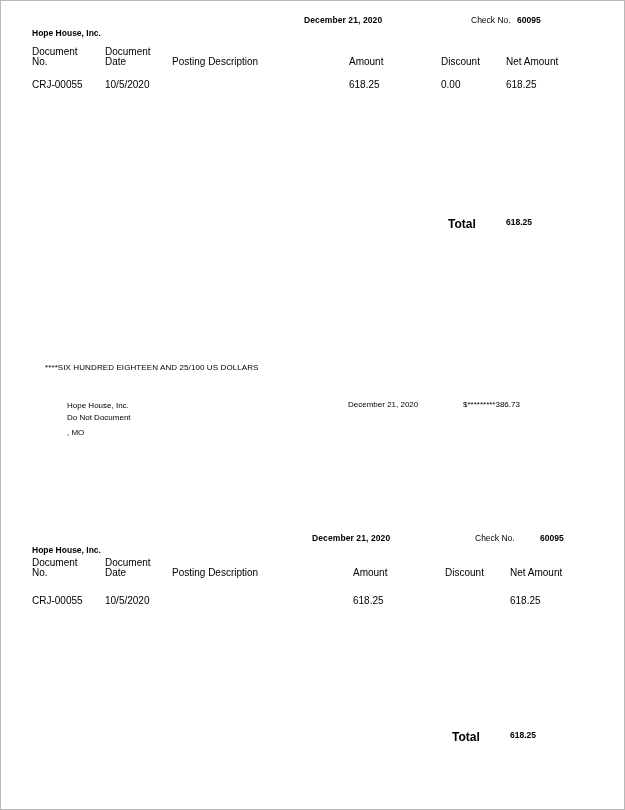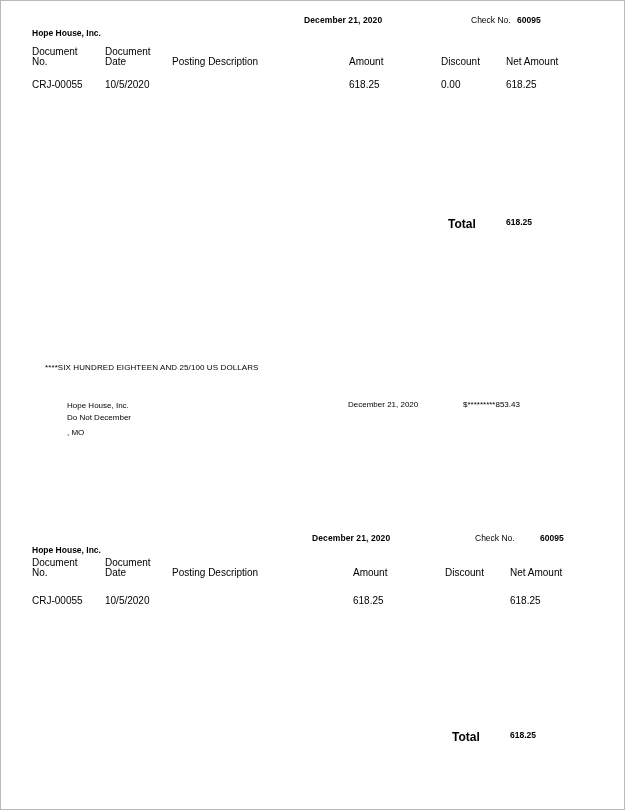--- a/index.html
+++ b/index.html
@@ -116,26 +116,26 @@
     </div>
 
     <div class="abs total-label" style="left:447px; top:216px;">Total</div>
     <div class="abs total-value right" style="left:505px; top:216px; width:81px;">618.25</div>
   </div>
 
   <div>
     <div class="abs amount-words" style="left:44px; top:362px;text-align:center;">****SIX HUNDRED EIGHTEEN AND 25/100 US DOLLARS</div>
 
     <div class="abs payee-line" style="left:66px; top:399px;">Hope House, Inc.</div>
-    <div class="abs payee-line" style="left:66px; top:411px;">Do Not December</div>
+    <div class="abs payee-line" style="left:66px; top:411px;">Do Not Document</div>
     <div class="abs payee-line" style="left:66px; top:426px;">, MO</div>
 
     <div class="abs check-date" style="left:347px; top:399px;">December 21, 2020</div>
 
-    <div class="abs check-amount" style="left:462px; top:399px;">$*********853.43</div>
+    <div class="abs check-amount" style="left:462px; top:399px;">$*********386.73</div>
   </div>
 
   <div>
 
     <div class="abs hdr-date" style="left:311px; top:532px;">December 21, 2020</div>
 
     <div class="abs hdr-checkno-label" style="left:474px; top:532px;">Check No.</div>
 
     <div class="abs hdr-checkno-value" style="left:539px; top:532px;">60095</div>
 

